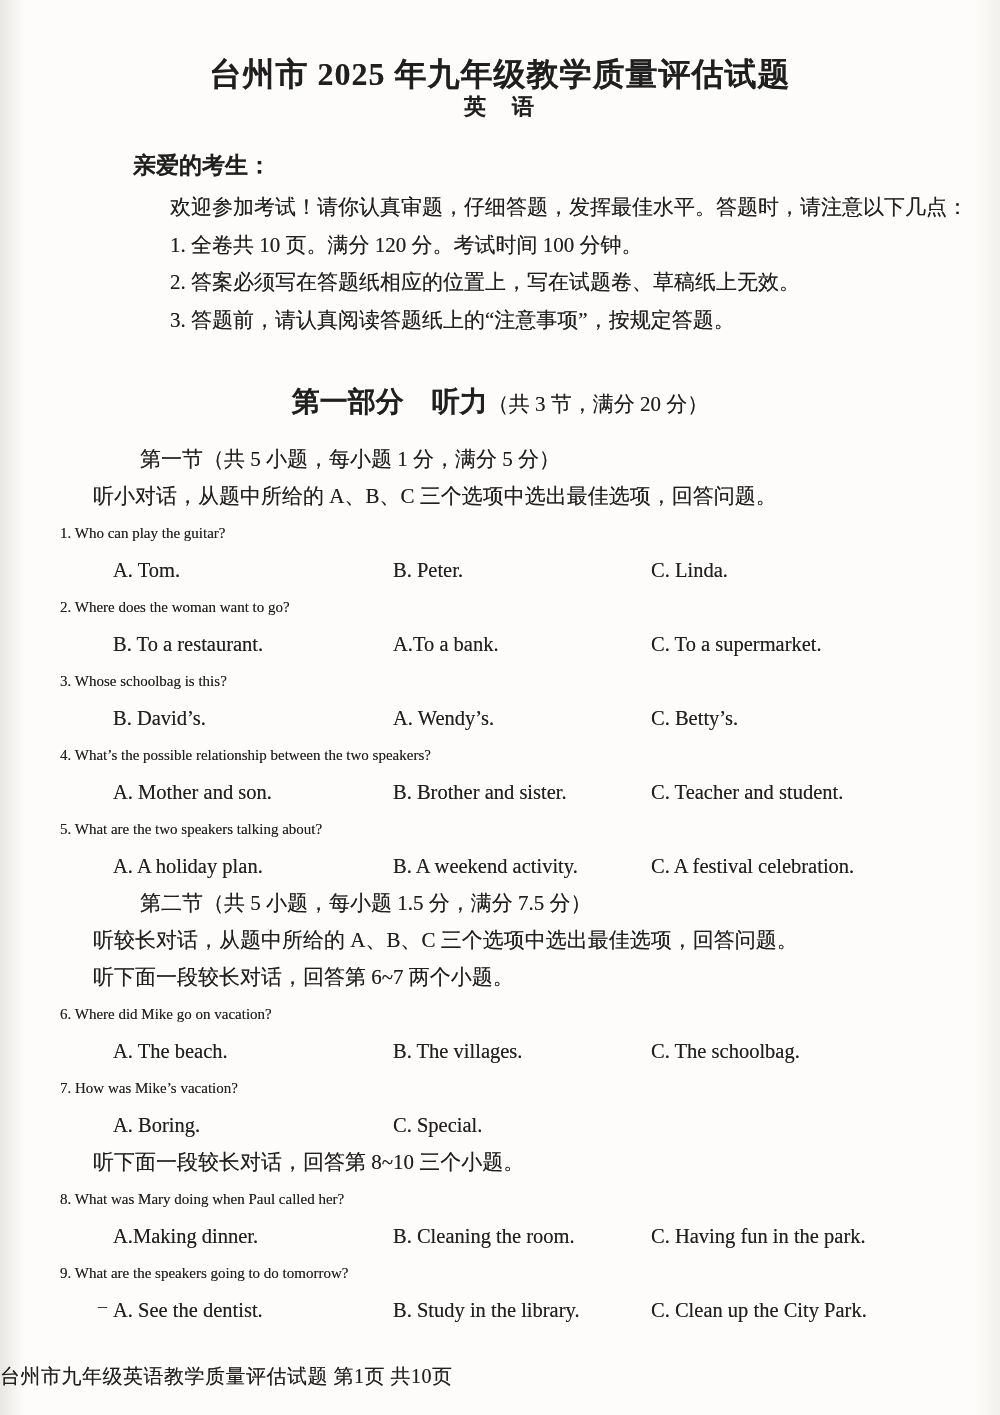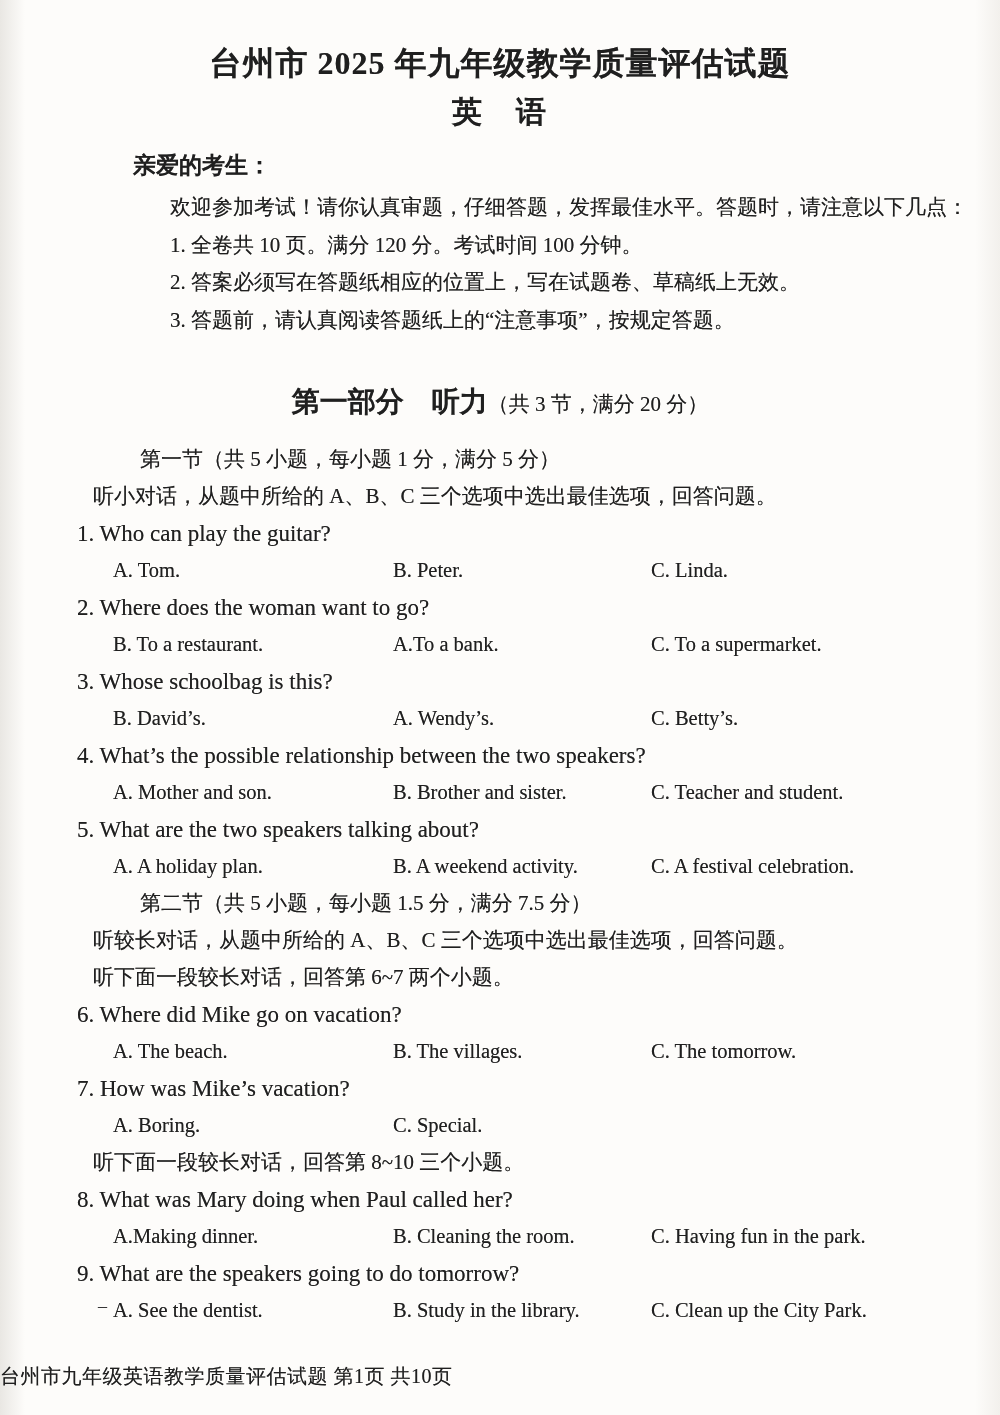--- a/index.html
+++ b/index.html
@@ -12,29 +12,29 @@
   }
   .page {
     position: relative;
     width: 1000px; height: 1415px;
     overflow: hidden;
     background: linear-gradient(to right, #e9e7e3 0%, #fdfcfa 2.5%, #fdfcfa 97.5%, #f2f0ec 100%);
     text-shadow: 0 0 0.6px rgba(20,20,20,0.55);
   }
   .title {
     position: absolute; top: 38px; left: 0; right: 0;
-    margin: 4px;
+    margin: 15px;
     text-align: center;
     font-size: 32px; font-weight: bold;
     letter-spacing: 1px;
   }
   .subject {
     position: absolute; top: 92px; left: 0; right: 0;
     text-align: center;
-    font-size: 30px; font-weight: bold;
+    font-size: 22px; font-weight: bold;
     letter-spacing: 2px;
   }
   .greeting {
     position: absolute; top: 150px; left: 133px;
     font-size: 23px; font-weight: bold;
   }
   .intro {
     position: absolute; top: 189px; left: 170px; right: 30px;
   }
   .intro p {
@@ -52,21 +52,21 @@
   .body-block {
     position: absolute; top: 441px; left: 0; right: 0;
   }
   .line {
     margin: 0; height: 37px; line-height: 37px;
     font-size: 21px;
     white-space: nowrap;
   }
   .sec-title { padding-left: 140px; }
   .cn        { padding-left: 93px; }
-  .q         { padding-left: 77px; font-size: 23px; }
+  .q         { padding-left: 60px; font-size: 15px; }
   .options {
     padding-left: 113px;
     display: grid;
     grid-template-columns: 280px 258px auto;
     font-size: 20.5px;
   }
   .opt { position: relative; }
   .stray-dash {
     position: absolute; left: -15px; top: -4px;
     font-size: 18px; color: #333;
@@ -151,21 +151,21 @@
 
     <p class="line sec-title">第二节（共 5 小题，每小题 1.5 分，满分 7.5 分）</p>
     <p class="line cn">听较长对话，从题中所给的 A、B、C 三个选项中选出最佳选项，回答问题。</p>
     <p class="line cn">听下面一段较长对话，回答第 6~7 两个小题。</p>
 
     <div>
       <p class="line q">6. Where did Mike go on vacation?</p>
       <div class="line options">
         <span class="opt">A. The beach.</span>
         <span class="opt">B. The villages.</span>
-        <span class="opt">C. The tomorrow.</span>
+        <span class="opt">C. The schoolbag.</span>
       </div>
     </div>
 
     <div>
       <p class="line q">7. How was Mike’s vacation?</p>
       <div class="line options">
         <span class="opt">A. Boring.</span>
         <span class="opt">C. Special.</span>
       </div>
     </div>

